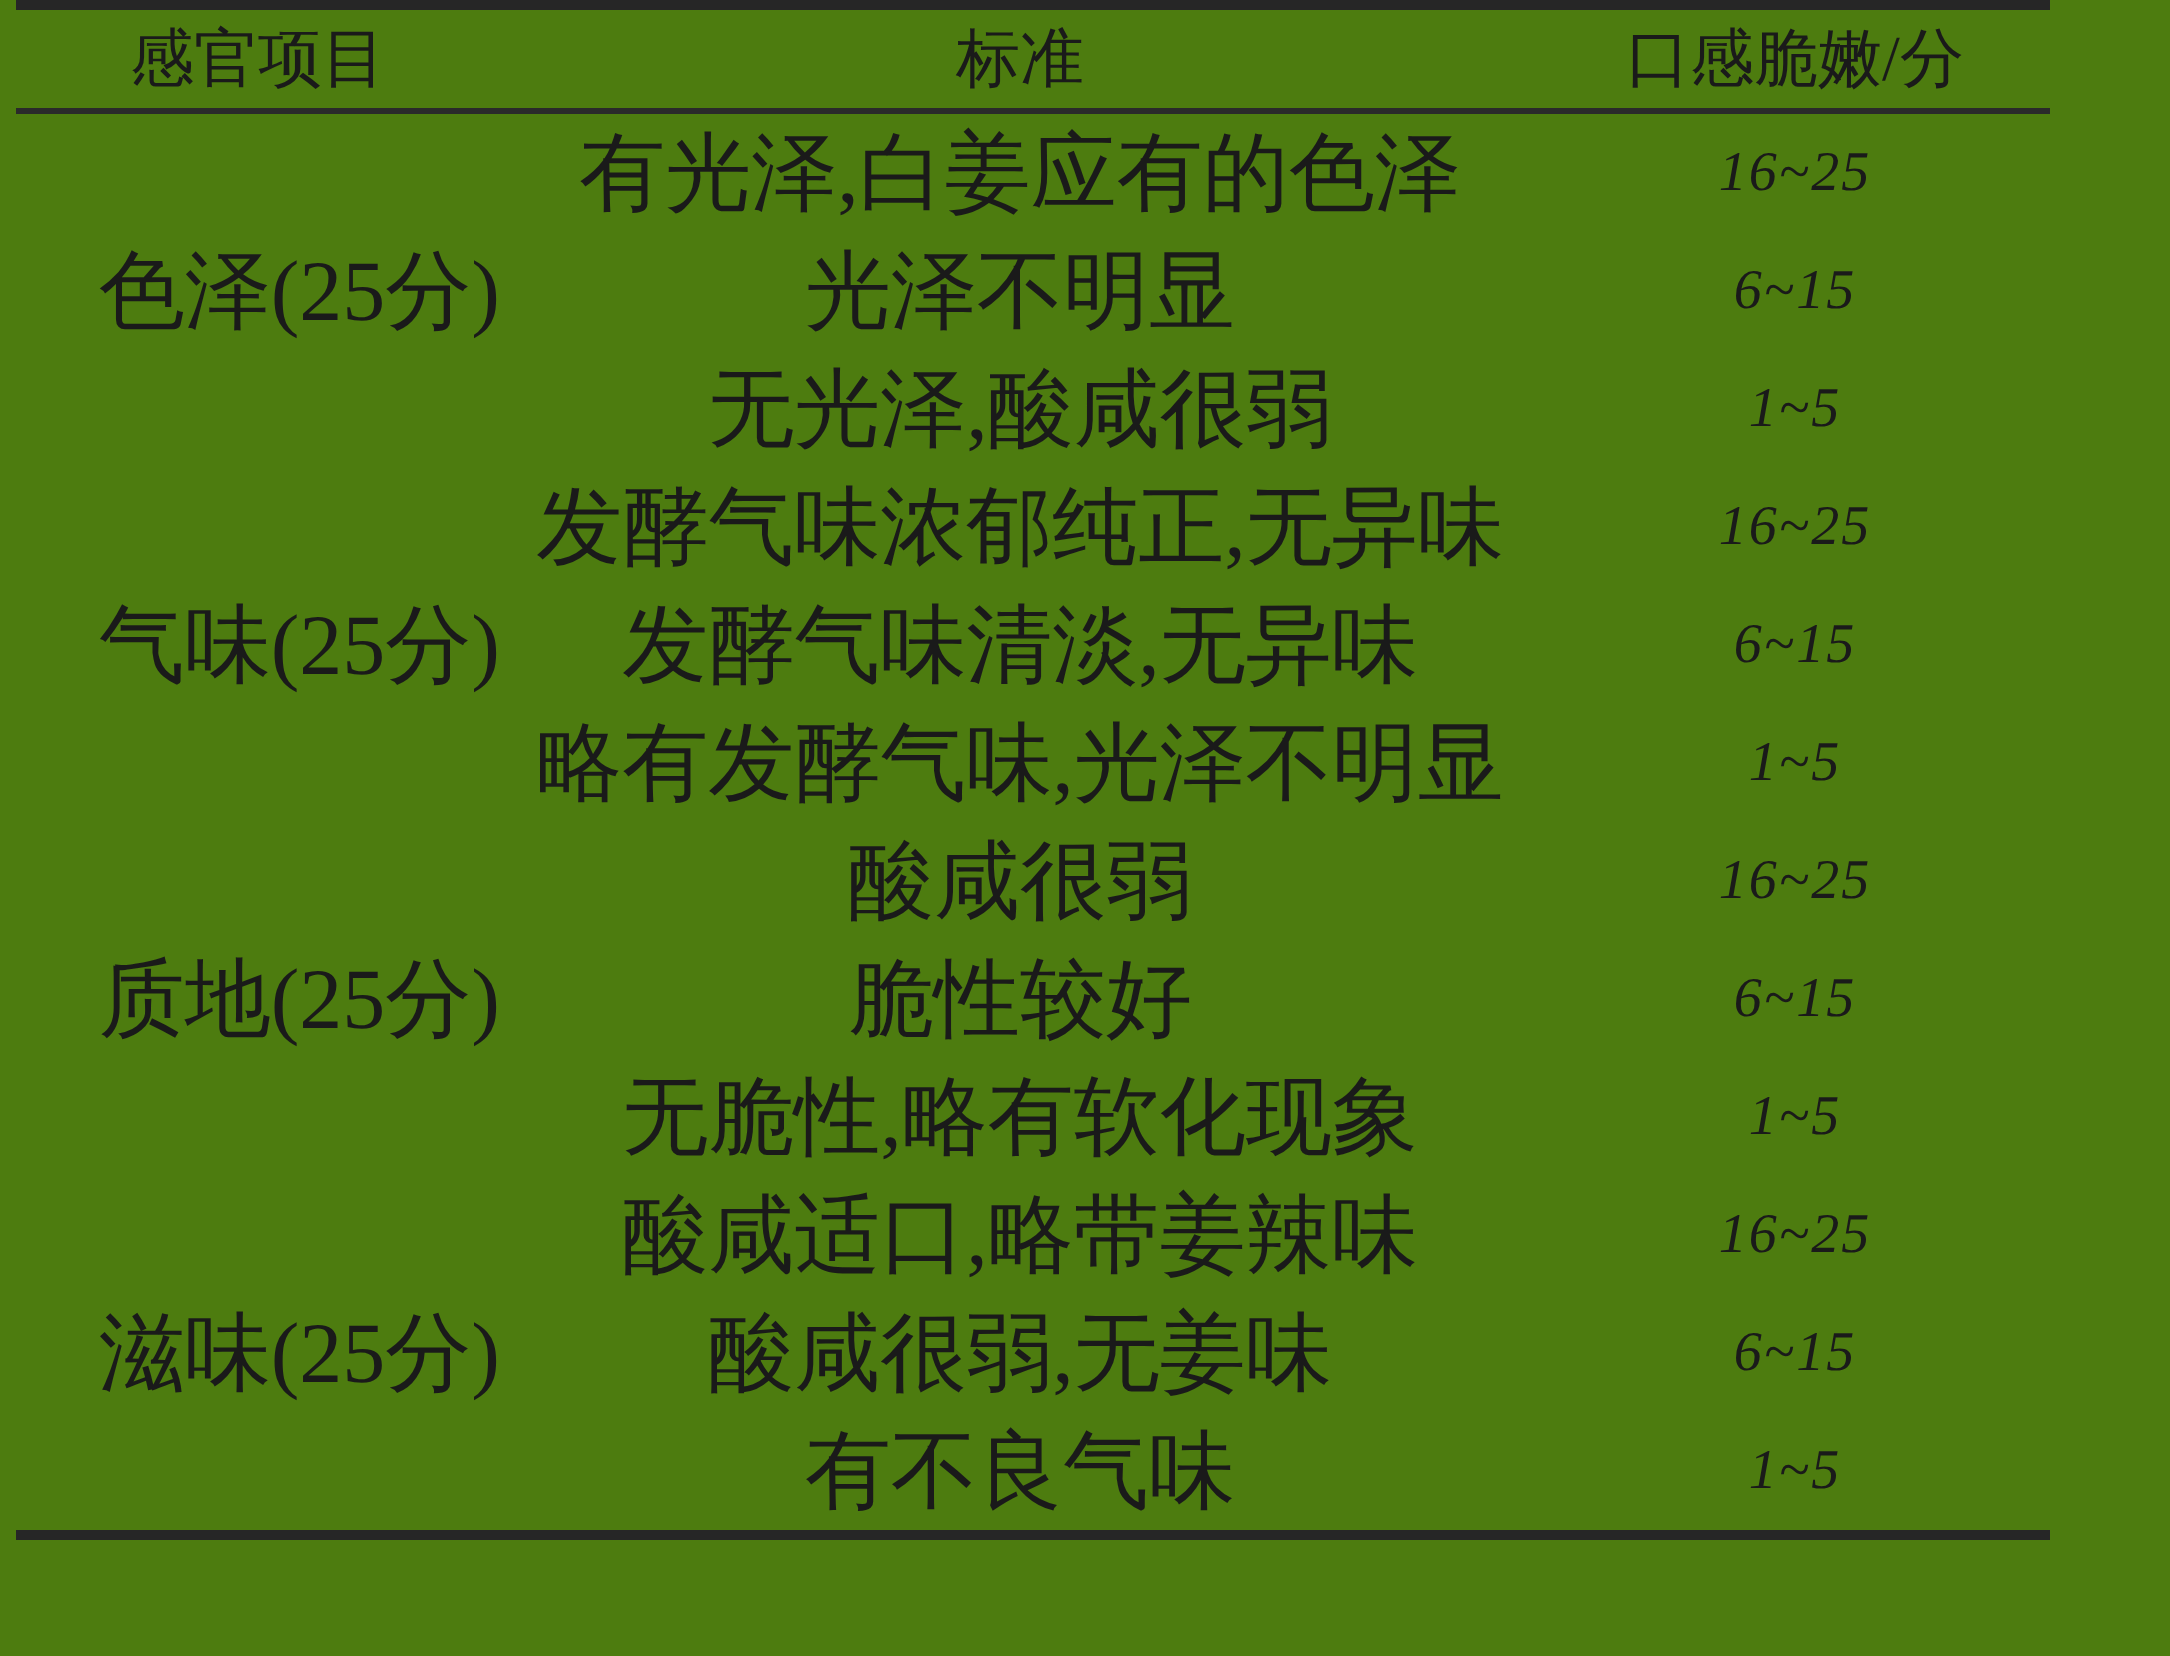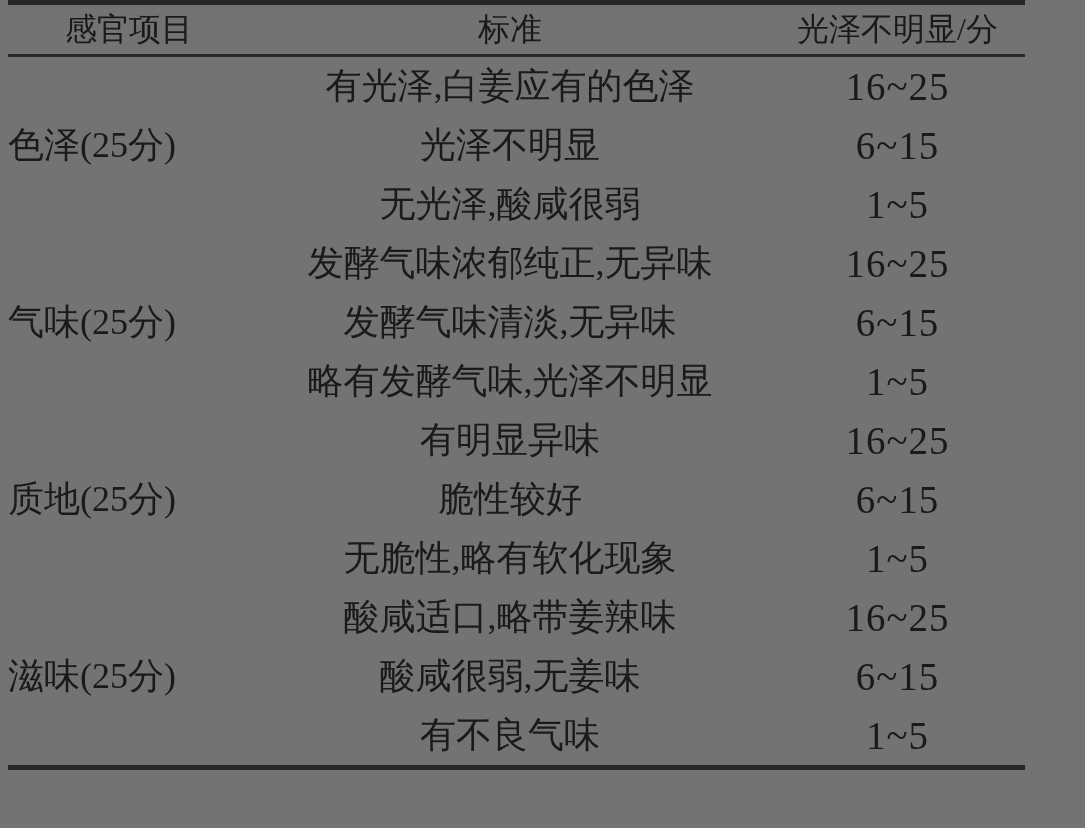--- a/index.html
+++ b/index.html
@@ -4,21 +4,21 @@
 <style>
   html, body {
     margin: 0;
     padding: 0;
     background: #ffffff;
   }
   .page {
     position: relative;
     width: 1085px;
     height: 828px;
-    background: #737373;
+    background: #4d7c0f;
     font-family: "Liberation Serif", "DejaVu Serif", serif;
     color: #1a1a1a;
     overflow: hidden;
   }
   table.sensory-table {
     position: absolute;
     left: 8px;
     top: 0;
     width: 1017px;
     border-collapse: collapse;
@@ -33,48 +33,49 @@
     height: 49px;
     font-weight: normal;
     font-size: 32px;
     text-align: center;
     vertical-align: middle;
     border-bottom: 3px solid #2a2a2a;
     padding: 0;
   }
   tbody td {
     height: 59px;
-    font-size: 36px;
+    font-size: 43px;
     text-align: center;
     vertical-align: middle;
     padding: 0;
   }
   td.item {
-    text-align: left;
+    text-align: right;
   }
   td.score {
-    font-size: 39px;
+    font-size: 28px;
     letter-spacing: 1px;
+    font-style: italic;
   }
 </style>
 </head>
 <body>
 
 <div class="page">
   <table class="sensory-table">
     <colgroup>
       <col class="c1">
       <col class="c2">
       <col class="c3">
     </colgroup>
     <thead>
       <tr>
         <th>感官项目</th>
         <th>标准</th>
-        <th>光泽不明显/分</th>
+        <th>口感脆嫩/分</th>
       </tr>
     </thead>
     <tbody>
 
       <tr>
         <td class="item" rowspan="3">色泽(25分)</td>
         <td class="std">有光泽,白姜应有的色泽</td>
         <td class="score">16~25</td>
       </tr>
       <tr>
@@ -95,21 +96,21 @@
         <td class="std">发酵气味清淡,无异味</td>
         <td class="score">6~15</td>
       </tr>
       <tr>
         <td class="std">略有发酵气味,光泽不明显</td>
         <td class="score">1~5</td>
       </tr>
 
       <tr>
         <td class="item" rowspan="3">质地(25分)</td>
-        <td class="std">有明显异味</td>
+        <td class="std">酸咸很弱</td>
         <td class="score">16~25</td>
       </tr>
       <tr>
         <td class="std">脆性较好</td>
         <td class="score">6~15</td>
       </tr>
       <tr>
         <td class="std">无脆性,略有软化现象</td>
         <td class="score">1~5</td>
       </tr>

